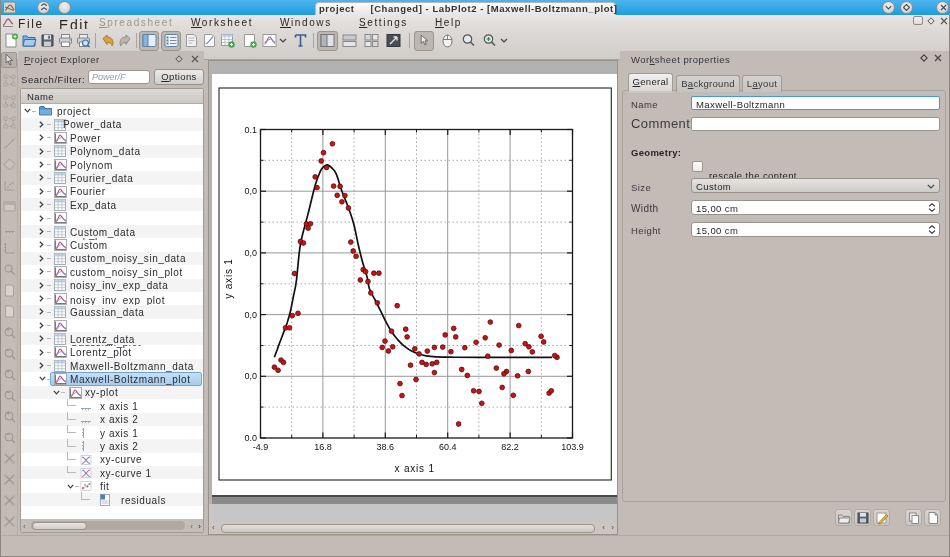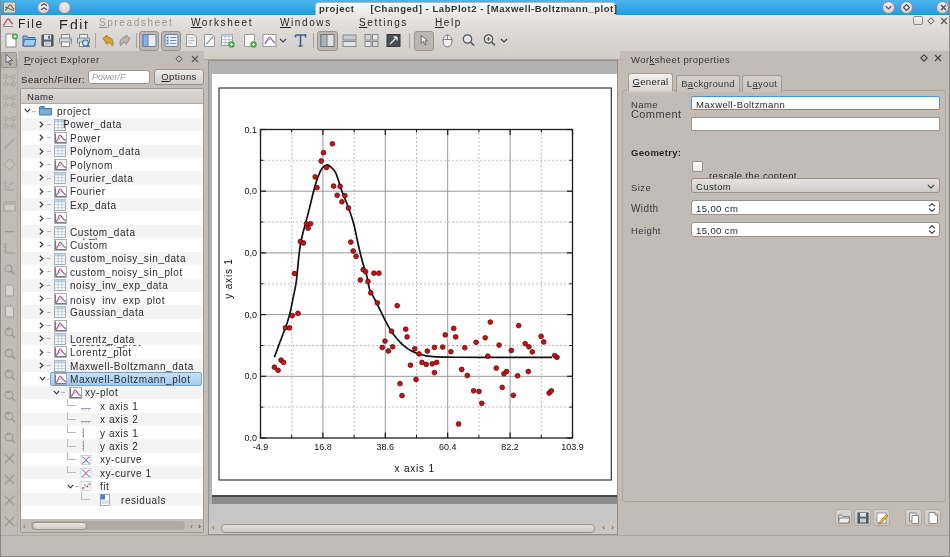--- a/index.html
+++ b/index.html
@@ -855,21 +855,21 @@
 <div class="abs" style="left:622px;top:90px;width:324px;height:412px;border:1px solid #aaa49d;border-radius:3px;background:#c3bbb6"></div>
 
 <div class="abs" style="left:628px;top:73px;width:45px;height:18px;background:linear-gradient(#f2f1f0,#dad7d4);border:1px solid #a29c95;border-bottom:none;border-radius:3px 3px 0 0;text-align:center;font-size:9.5px;letter-spacing:0.3px;line-height:16px;z-index:3"><span style="text-decoration:underline">G</span>eneral</div>
 <div class="abs" style="left:676px;top:74.5px;width:64px;height:17px;background:linear-gradient(#d4d1ce,#c6c2be);border:1px solid #a29c95;border-bottom:none;border-radius:3px 3px 0 0;text-align:center;font-size:9.5px;letter-spacing:0.3px;line-height:15px;color:#3a3a3e;z-index:2">B<span style="text-decoration:underline">a</span>ckground</div>
 <div class="abs" style="left:742px;top:74.5px;width:40px;height:17px;background:linear-gradient(#d4d1ce,#c6c2be);border:1px solid #a29c95;border-bottom:none;border-radius:3px 3px 0 0;text-align:center;font-size:9.5px;letter-spacing:0.3px;line-height:15px;color:#3a3a3e;z-index:2">L<span style="text-decoration:underline">a</span>yout</div>
 <div class="abs" style="left:629px;top:90.5px;width:43px;height:2px;background:#ccc8c4;z-index:4"></div>
 
 <div class="abs" style="left:631px;top:99px;font-size:9.5px;letter-spacing:0.4px;color:#3a3a3e">Name</div>
 <div class="abs" style="left:691px;top:95.5px;width:249px;height:14.5px;background:#fff;border:1.4px solid #4397dd;border-radius:2px"></div>
 <div class="abs" style="left:696px;top:98.5px;font-size:9.5px;letter-spacing:0.4px;color:#26262a">Maxwell-Boltzmann</div>
-<div class="abs" style="left:631px;top:108px;font-size:11px;letter-spacing:0.4px;color:#3a3a3e">Comment</div>
+<div class="abs" style="left:631px;top:116px;font-size:13px;letter-spacing:0.4px;color:#3a3a3e">Comment</div>
 <div class="abs" style="left:691px;top:116.5px;width:249px;height:14.5px;background:#fff;border:1px solid #9a948d;border-radius:2px"></div>
 <div class="abs" style="left:631px;top:147px;font-size:9.5px;letter-spacing:0.3px;font-weight:bold;color:#26262a">Geometry:</div>
 <div class="abs" style="left:692px;top:161px;width:11px;height:11px;background:linear-gradient(#fdfdfd,#eceae8);border:1px solid #9a948d;border-radius:2px"></div>
 <div class="abs" style="left:709px;top:170px;font-size:9.5px;letter-spacing:0.4px;color:#26262a">rescale the <span style="text-decoration:underline">c</span>ontent</div>
 <div class="abs" style="left:631px;top:182px;font-size:9.5px;letter-spacing:0.4px;color:#3a3a3e">Size</div>
 <div class="abs" style="left:691px;top:178px;width:249px;height:15px;background:linear-gradient(#e5e3e1,#cfccc8);border:1px solid #98928b;border-radius:3px"></div>
 <div class="abs" style="left:696px;top:181px;font-size:9.5px;letter-spacing:0.4px;color:#26262a">Custom</div>
 <svg class="abs" style="left:927px;top:183.5px" width="8" height="5" viewBox="0 0 8 5">
     <path d="M0.8 0.8 L4 4 L7.2 0.8" fill="none" stroke="#444" stroke-width="1.2"></path>
   </svg>

